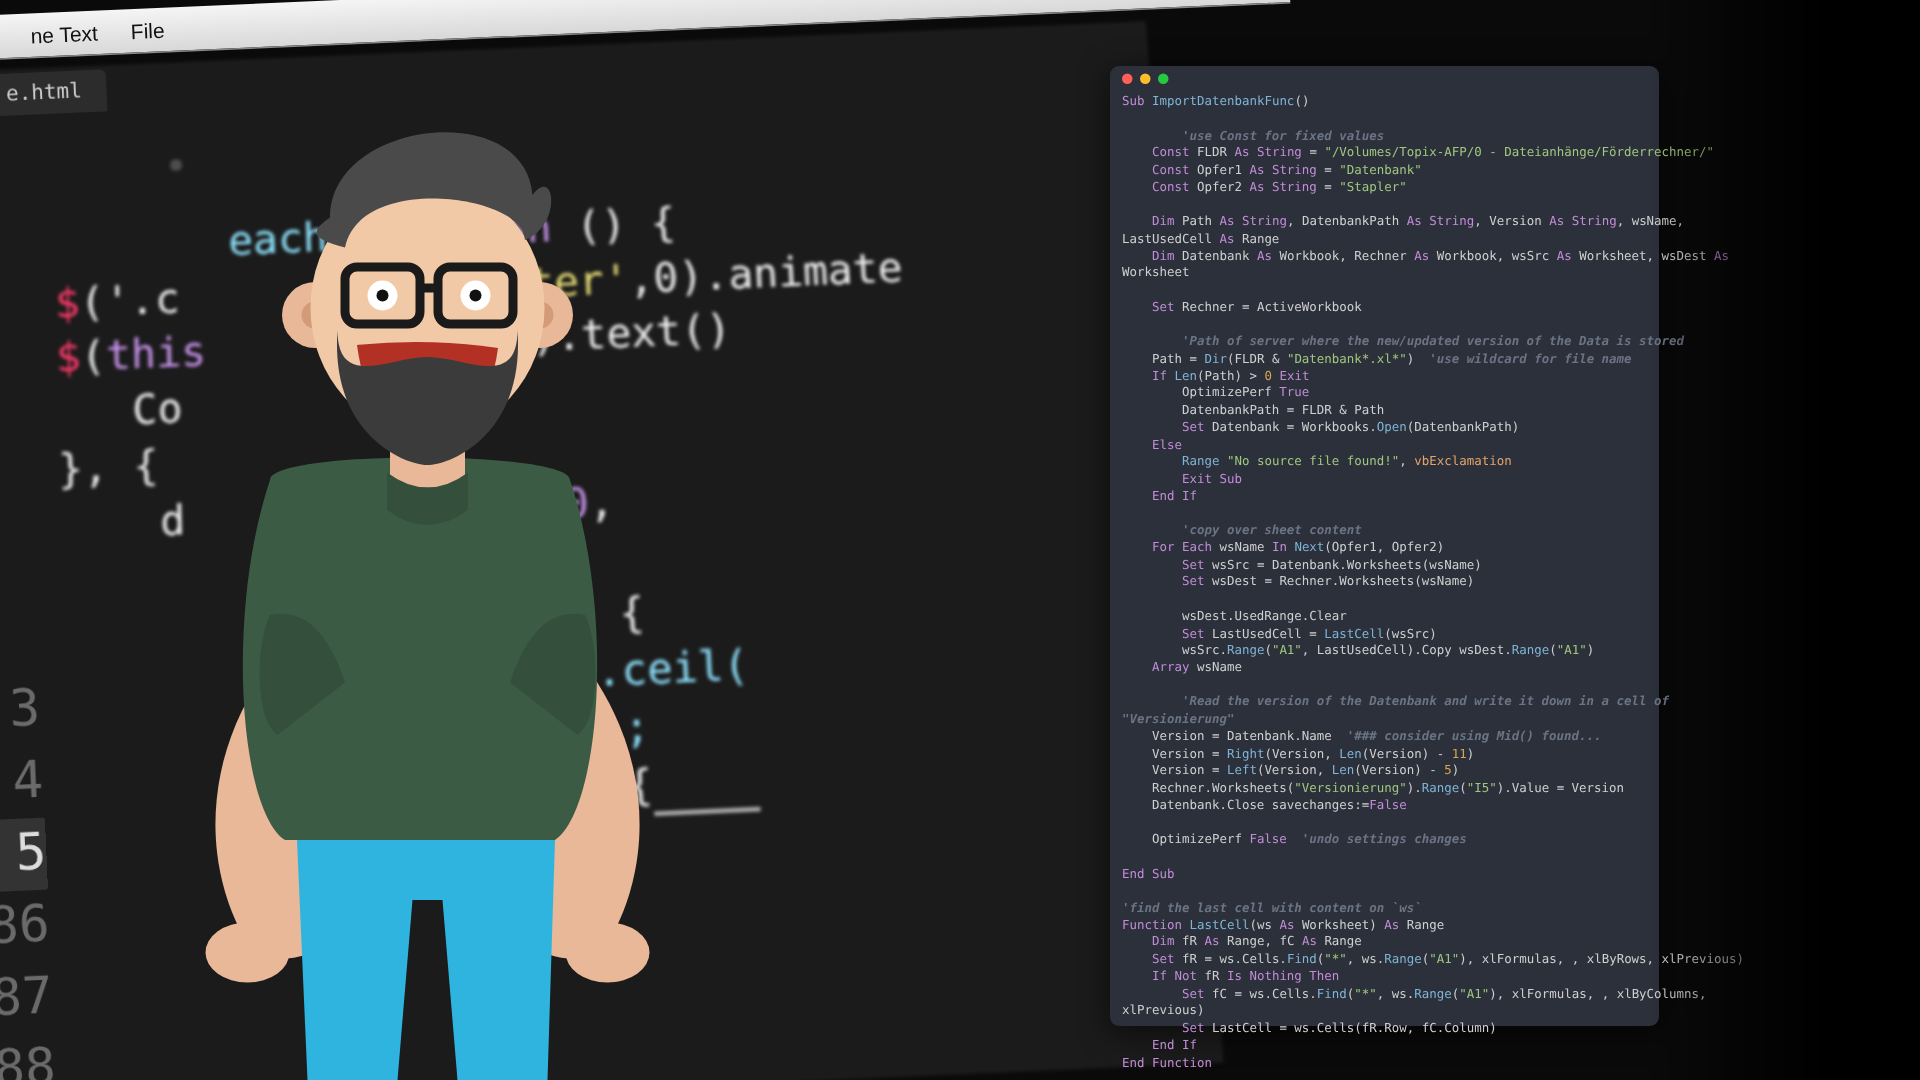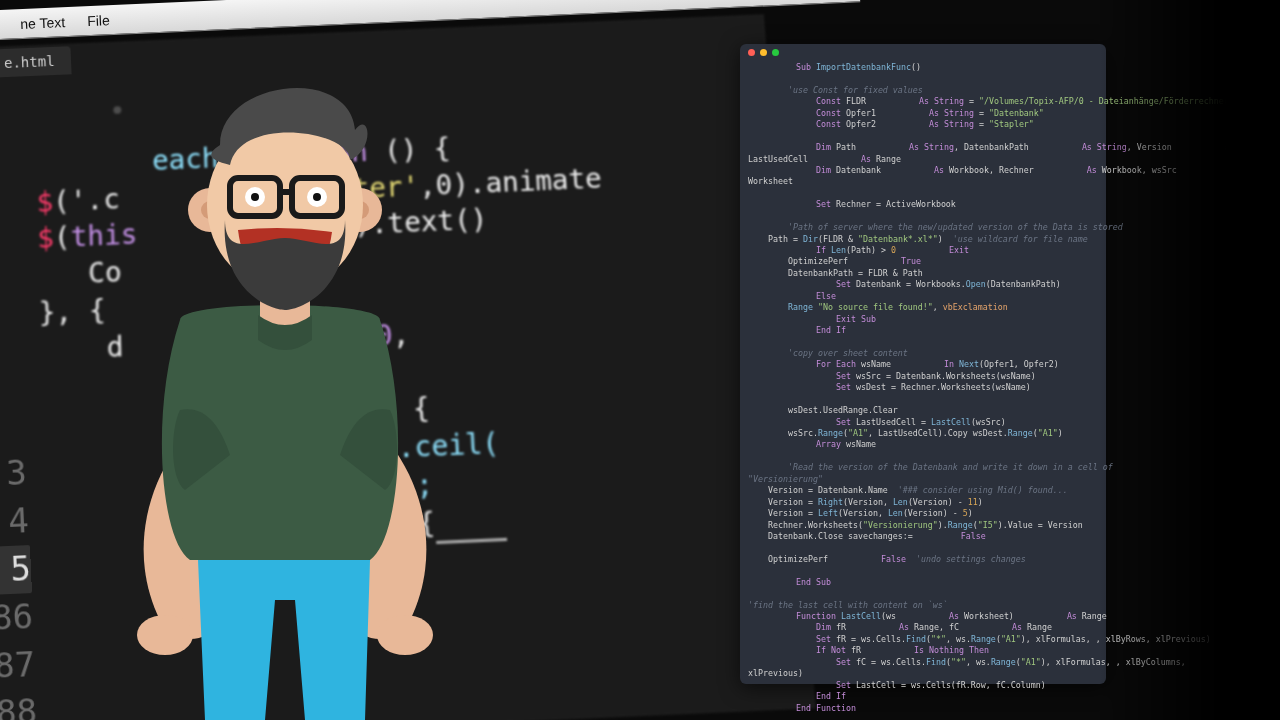--- a/index.html
+++ b/index.html
@@ -69,23 +69,23 @@
 .vba .chrome {
   height:16px; padding:4px 8px; display:flex; gap:5px; align-items:center;
 }
 .vba .chrome i { width:7px;height:7px;border-radius:50%; display:block;}
 .vba .chrome i:nth-child(1){background:#ff5f56;}
 .vba .chrome i:nth-child(2){background:#ffbd2e;}
 .vba .chrome i:nth-child(3){background:#27c93f;}
 .vba pre {
   padding:2px 8px 8px 8px; white-space:pre; font-family:Menlo,Consolas,monospace;
 }
-.vba .kw { color:#c38cd8;margin-left:48px; }
+.vba .kw { color:#c38cd8; }
 .vba .str{ color:#a0c77f; }
-.vba .cm { color:#6b7484; font-style:italic;}
+.vba .cm { color:#6b7484; font-style:italic;font-weight:bold;}
 .vba .id { color:#e5a46b;text-align:right; }
 .vba .fn { color:#7fb5d6; }
 .vba .val{ color:#d8a657; }
 
 
 .vig {
   position:absolute; right:0; top:0; width:180px; height:720px;
   background:linear-gradient(to right, rgba(0,0,0,0), #000 70%);
   pointer-events:none;
 }

